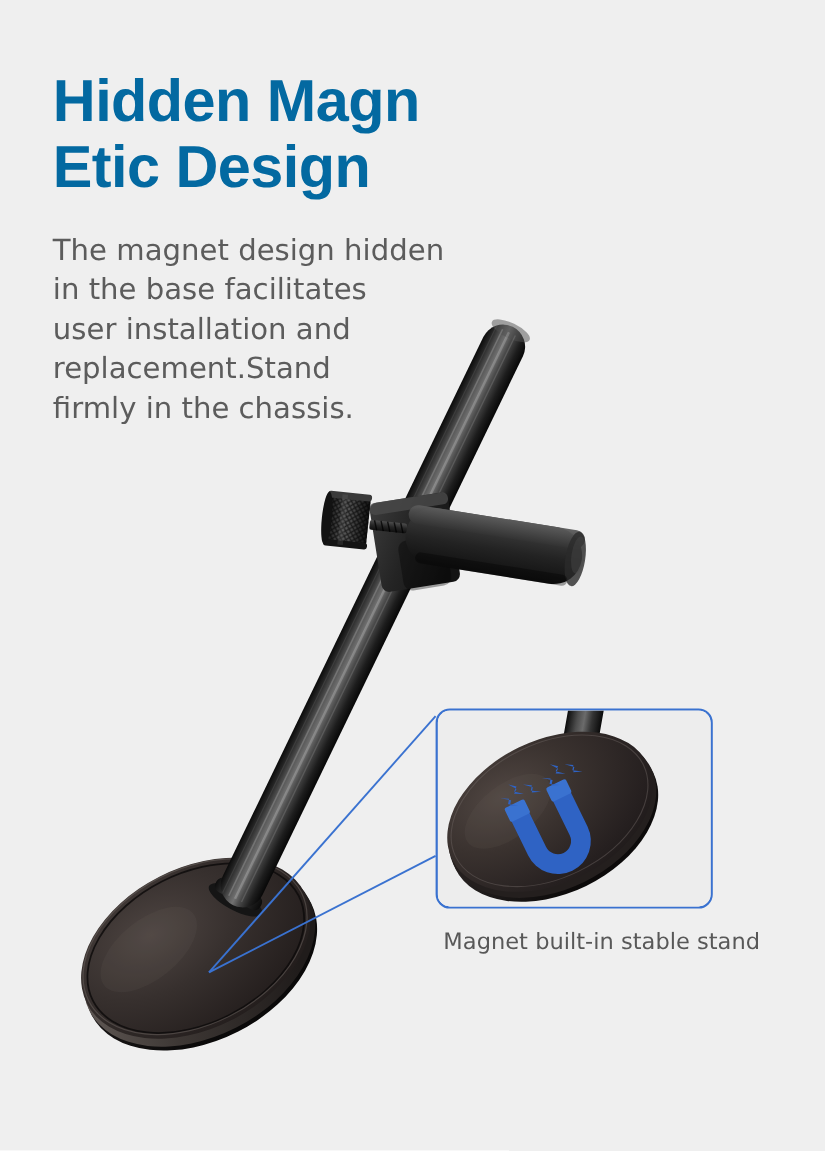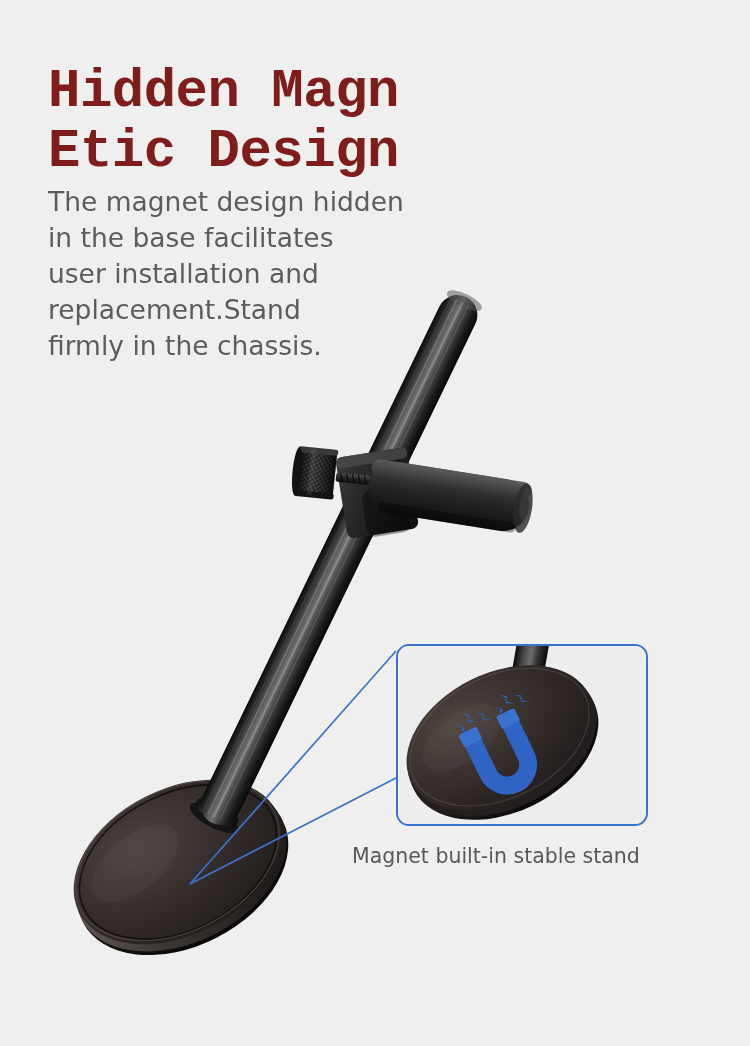--- a/index.html
+++ b/index.html
@@ -16,33 +16,33 @@
     background: #efefef;
     font-family: "DejaVu Sans", "Liberation Sans", sans-serif;
   }
 
   
   #headline {
     position: absolute;
     left: 48px;
     top: 62px;
     width: 470px;
-    font-family: Liberation Mono, monospace;
+    font-family: Liberation Sans, sans-serif;
     font-weight: 700;
     font-size: 54px;
     line-height: 60px;
     letter-spacing: -0.5px;
-    color: #7f1d1d;
+    color: #0369a1;
     white-space: pre-line;
     z-index: 30;
   }
   #bodycopy {
     position: absolute;
     left: 48px;
-    top: 184px;
+    top: 210px;
     width: 400px;
     font-family: "DejaVu Sans", "Liberation Sans", sans-serif;
     font-weight: 400;
     font-size: 26.5px;
     line-height: 36px;
     color: #5c5c5c;
     white-space: pre-line;
     z-index: 30;
   }
 
@@ -88,21 +88,21 @@
     z-index: 25;
     pointer-events: none;
   }
 
   
   #caption {
     position: absolute;
     left: 352px;
     top: 842px;
     width: 390px;
-    text-align: left;
+    text-align: center;
     font-family: "DejaVu Sans", "Liberation Sans", sans-serif;
     font-weight: 400;
     font-size: 20.5px;
     line-height: 28px;
     color: #585858;
     z-index: 30;
   }
   #caption div { white-space: nowrap; }
 </style>
 </head>

